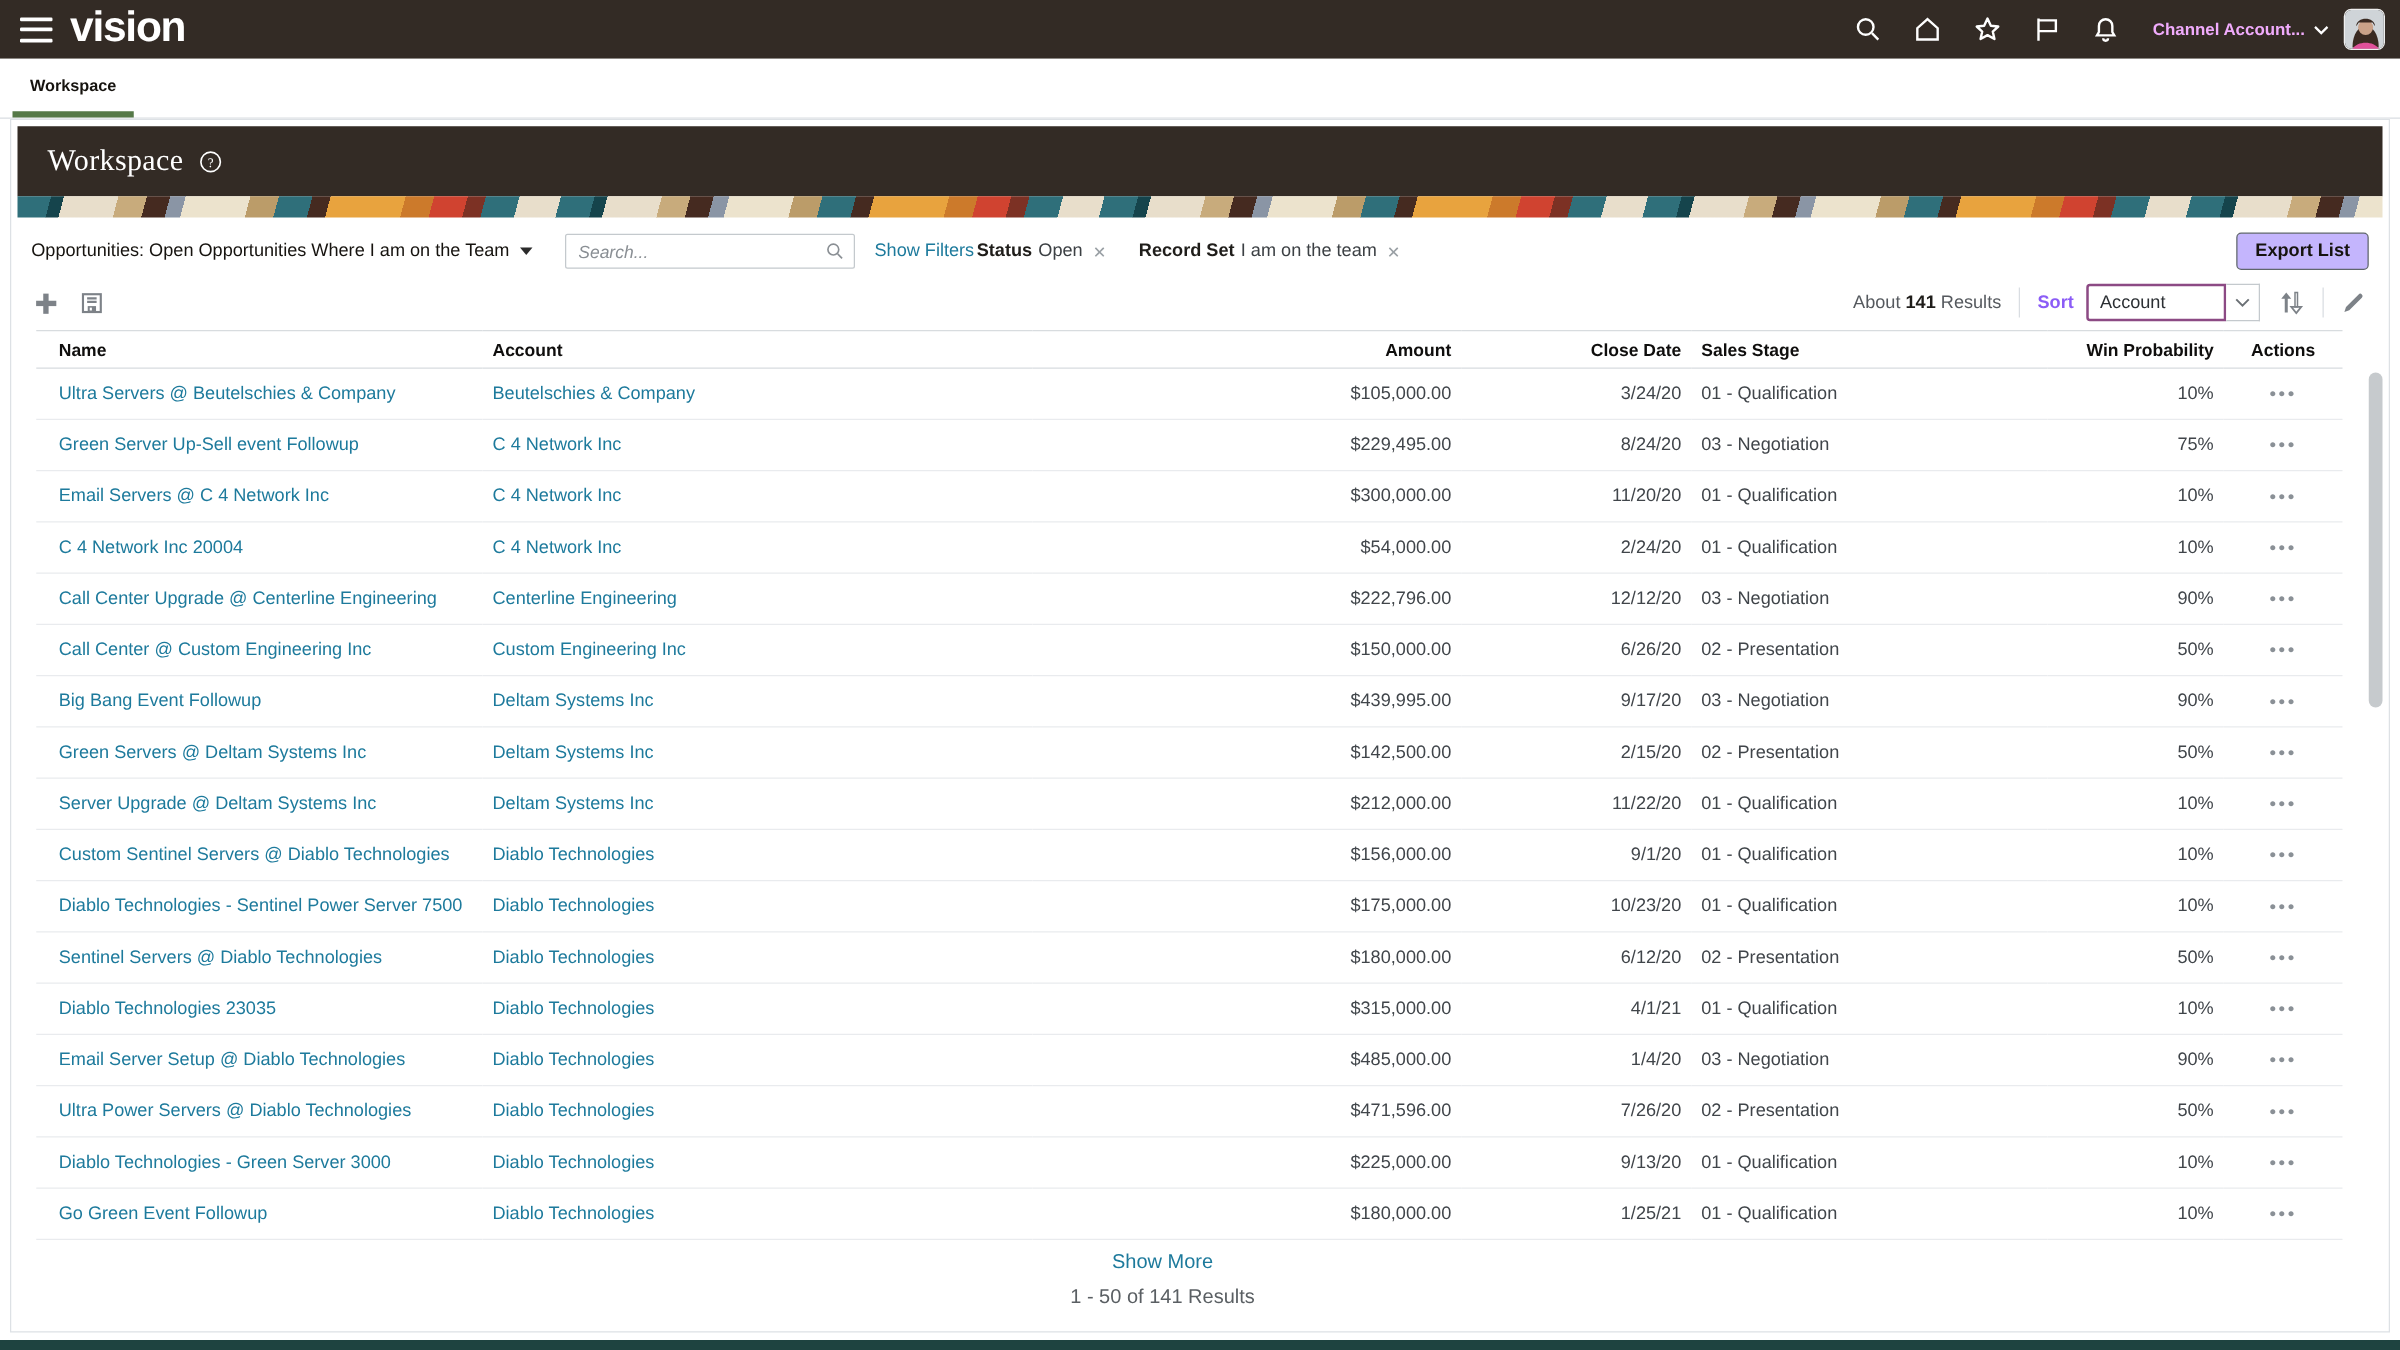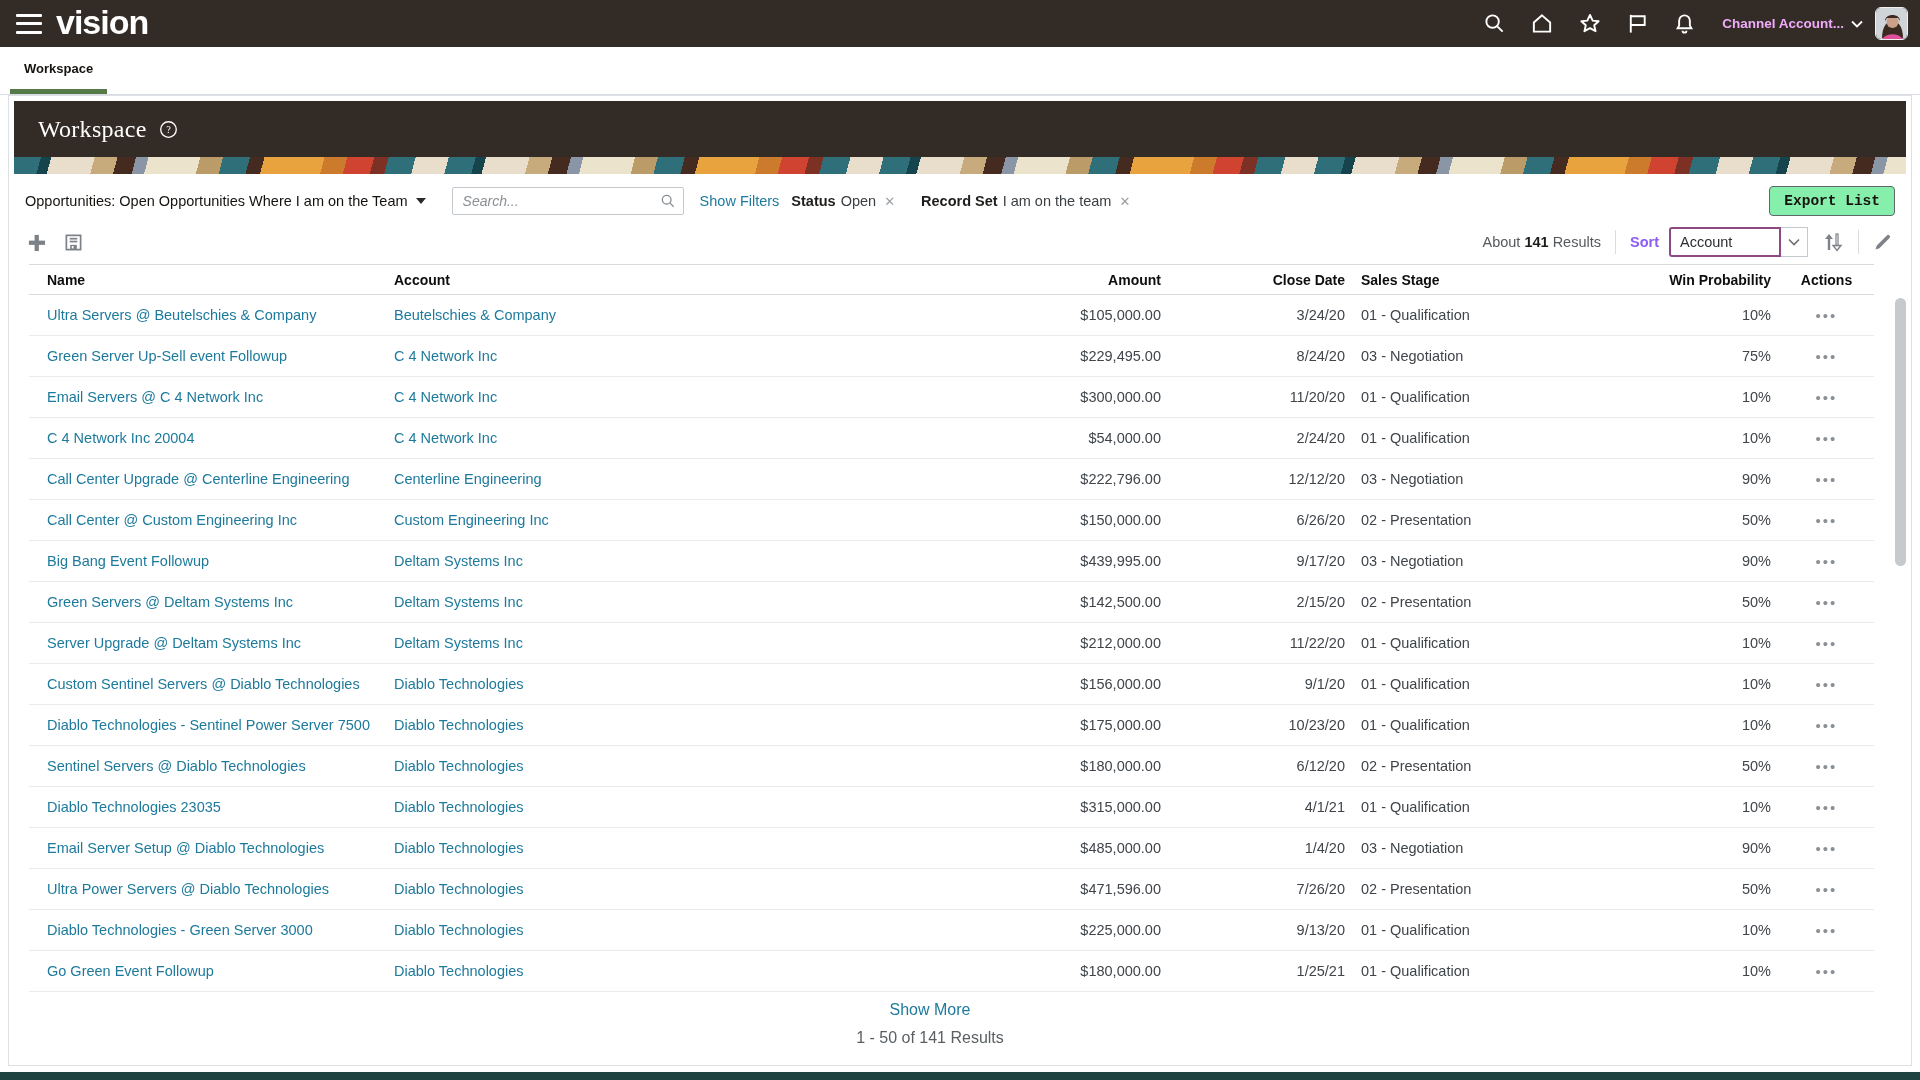--- a/index.html
+++ b/index.html
@@ -41,26 +41,26 @@
   
   .filter-bar { display:flex; align-items:center; padding:13px 16px 9px 16px; height:50px; }
   .saved-search { display:flex; align-items:center; gap:8px; cursor:pointer; font-size:14.5px; color:#16130f; }
   .caret-down { width:0; height:0; border-left:5px solid transparent; border-right:5px solid transparent; border-top:6px solid #2b2b2b; }
   .search-wrap { position:relative; margin-left:26px; }
   .search-input { width:232px; height:28px; border:1px solid #c4c9cd; border-radius:2px; padding:0 30px 0 10px; font-size:14px; font-style:italic; color:#0c4a6e; font-family:"Liberation Sans", sans-serif; }
   .search-input::placeholder { color:#8a8f94; font-style:italic; }
   .search-wrap svg { position:absolute; right:8px; top:6px; }
   .link { color:#1d7a9c; text-decoration:none; cursor:pointer; }
   .show-filters { margin-left:16px; font-size:14.5px; }
-  .chips { display:flex; align-items:center; gap:26px; margin-left:12px; }
+  .chips { display:flex; align-items:center; gap:26px; margin-left:2px; }
   .chip { display:flex; align-items:center; font-size:14.5px; color:#3c4044; }
   .chip b { color:#1f1d1a; margin-right:5px; }
   .chip-x { margin-left:8px; color:#9aa0a5; font-size:13px; cursor:pointer; }
   .filter-spacer { flex:1; }
-  .export-btn { height:30px; padding:0 14px; background:#86efac; border:1px solid #5f666c; border-radius:4px; font-size:14.5px; font-weight:700; color:#16130f; cursor:pointer; font-family:Liberation Mono, monospace;text-align:right; }
+  .export-btn { height:30px; padding:0 14px; background:#c4b5fd; border:1px solid #5f666c; border-radius:4px; font-size:14.5px; font-weight:700; color:#16130f; cursor:pointer; font-family:Liberation Sans, sans-serif;text-align:right; }
 
   
   .toolbar { display:flex; align-items:center; padding:4px 18px 8px 18px; height:40px; }
   .tool-icon { cursor:pointer; display:block; }
   .toolbar .tool-icon + .tool-icon { margin-left:18px; }
   .toolbar-spacer { flex:1; }
   .results-text { font-size:14.5px; color:#55595e; }
   .results-text b { color:#1f1d1a; }
   .v-div { width:1px; height:24px; background:#d9dde2; margin:0 14px; }
   .sort-label { font-size:14.5px; font-weight:700; color:#8b5cf6; margin-right:10px; }

